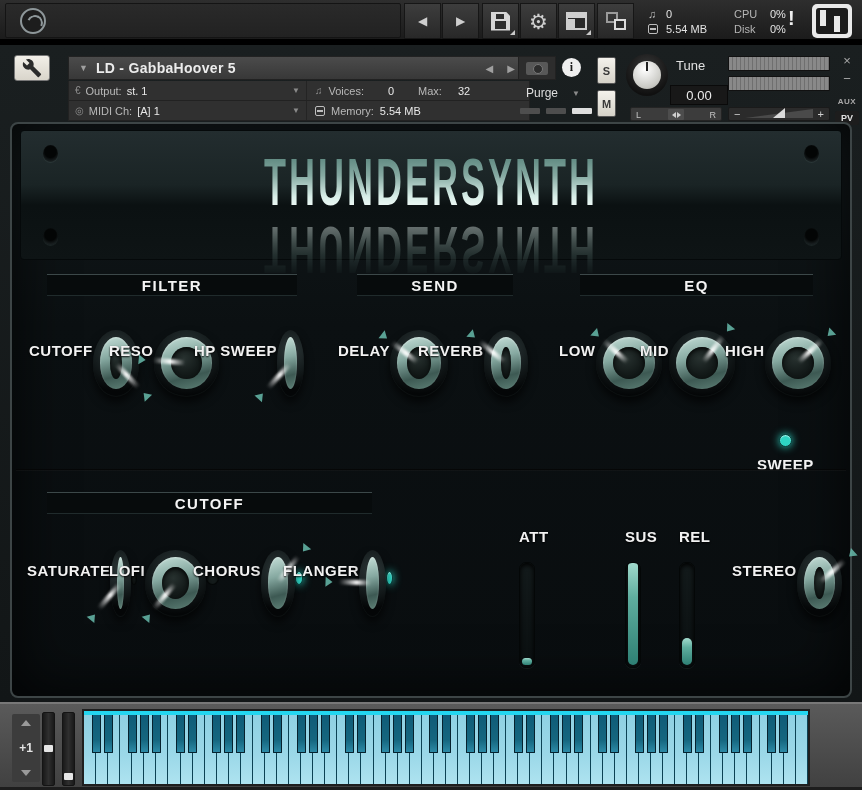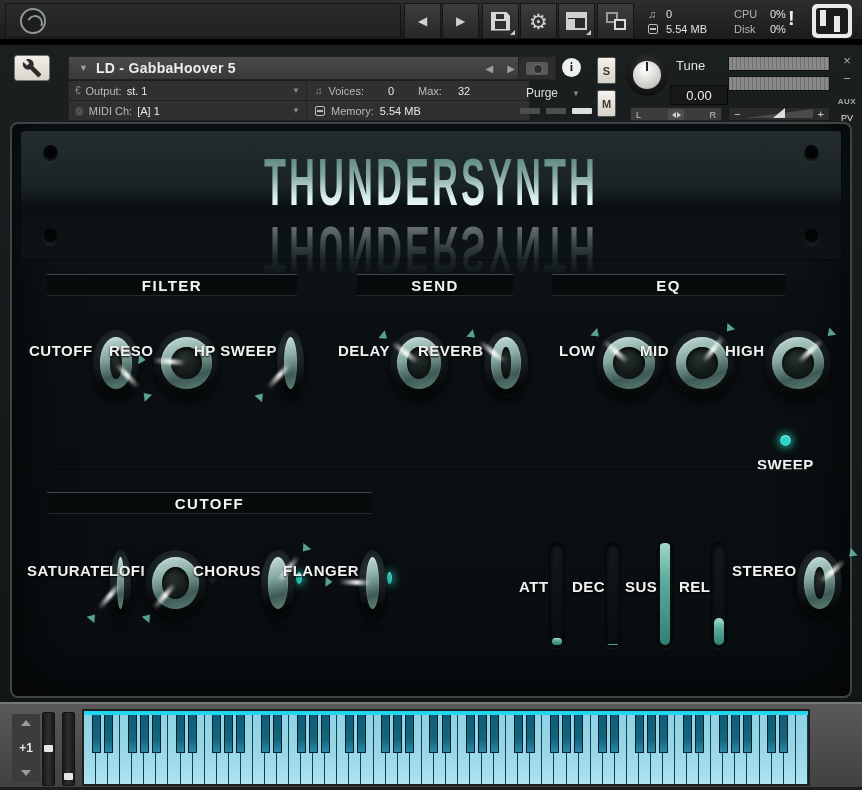--- a/index.html
+++ b/index.html
@@ -109,21 +109,21 @@
   .vol-strip { position:absolute; left:728px; top:62px; width:102px; height:14px; background:#2b2b2b;
     border:1px solid #1a1a1a; border-radius:2px; color:#cfcfcf; font-size:11px; }
   .vol-minus { position:absolute; left:5px; top:0; } .vol-plus { position:absolute; right:5px; top:0; }
   .vol-ramp { position:absolute; left:16px; right:16px; bottom:2px; height:9px; background:#4a4a4a;
     clip-path:polygon(0 100%,100% 0,100% 100%); }
   .vol-handle { position:absolute; left:44%; bottom:2px; width:12px; height:10px; background:#dcdcdc;
     clip-path:polygon(0 100%,100% 0,100% 100%); }
   .hdr-right { position:absolute; left:835px; width:24px; color:#a8a8a8; text-align:center; }
   .hr-x { top:8px; font-size:13px; } .hr-m { top:26px; font-size:13px; }
   .hr-aux { top:52px; font-size:8px; font-weight:bold; letter-spacing:.5px; }
-  .hr-pv { top:66px; font-size:9px; font-weight:normal; color:#e0e0e0; background:#1d1d1d;
+  .hr-pv { top:66px; font-size:9px; font-weight:bold; color:#e0e0e0; background:#1d1d1d;
     border-radius:2px; padding:2px 0; }
 
   
   .main-panel { position:absolute; left:10px; top:77px; width:842px; height:576px;
     background:linear-gradient(180deg,#12181a 0%,#0b1012 35%,#090d0f 100%);
     border:2px solid #3d4546; border-radius:8px; box-shadow:inset 0 0 60px rgba(0,0,0,.8); }
   .plate { position:absolute; left:8px; top:6px; width:822px; height:130px; border-radius:4px;
     border:1px solid #05090a;
     background:linear-gradient(180deg,#232d2f 0%,#1a2425 42%,#0b1112 58%,#0e1415 100%); }
   .screw { position:absolute; width:15px; height:17px; border-radius:50%;
@@ -161,21 +161,21 @@
     background:linear-gradient(to top,rgba(255,255,255,0) 4%,rgba(255,255,255,.95) 45%,rgba(255,255,255,0) 96%);
     filter:blur(.8px); }
   .k-tri { position:absolute; left:50%; top:50%; width:0; height:0; margin:-3.5px 0 0 -5px;
     border-left:5px solid transparent; border-right:5px solid transparent;
     border-top:7px solid rgba(103,187,172,.85); transform-origin:5px 3.5px; }
   .led { width:14px; height:14px; border-radius:50%; }
   .led-off { background:#161d1d; border:1px solid #060909; box-shadow:inset 0 2px 3px #000; }
   .led-on { background:var(--led_on); box-shadow:0 0 8px var(--led_on),inset 0 1px 1px rgba(255,255,255,.6);
     border:1px solid #0a3c38; }
   .kgroup .led { margin-top:12px; }
-  .sgroup { position:absolute; width:60px; display:flex; align-items:center; }
+  .sgroup { position:absolute; width:60px; display:flex; flex-direction:column; }
   .vslider { position:relative; width:16px; height:106px; margin-top:14px; border-radius:7px;
     background:linear-gradient(180deg,#131a1b,#0a0f10); border:1px solid #040707;
     box-shadow:inset 0 2px 5px #000, 0 1px 0 rgba(160,195,188,.08); overflow:hidden; }
   .sl-fill { position:absolute; left:2px; right:2px; bottom:2px; border-radius:5px;
     background:linear-gradient(180deg,#a4dccf 0%,#5fae9f 35%,#2e8074 100%); }
   .sweep-ind { position:absolute; left:745px; top:310px; display:flex; align-items:center; gap:9px;flex-direction:column; }
   .sweep-ind .led { width:13px; height:13px; }
   .sweep-lab { color:#f2f2f2; font-size:15px; font-weight:bold; letter-spacing:.5px; }
 
   
@@ -361,21 +361,21 @@
         <span class="screw" style="left:22px;top:14px"></span>
         <span class="screw" style="right:22px;top:14px"></span>
         <span class="screw" style="left:22px;bottom:14px"></span>
         <span class="screw" style="right:22px;bottom:14px"></span>
         <div class="logo-main">THUNDERSYNTH</div>
         <div class="logo-reflect">THUNDERSYNTH</div>
       </div>
 
       <div class="sec-hdr" style="left:35px;top:150px;width:250px">FILTER</div>
       <div class="sec-hdr" style="left:345px;top:150px;width:156px">SEND</div>
-      <div class="sec-hdr" style="left:540px;top:150px;width:233px">EQ</div>
+      <div class="sec-hdr" style="left:568px;top:150px;width:233px">EQ</div>
 
       <div class="kgroup" style="left:17px;top:184px">
         <div class="klabel">CUTOFF</div>
         <div class="knob">
             <div class="k-out"></div>
             <div class="k-ring"></div>
             <div class="k-cen"></div>
             <div class="k-streak" style="transform: rotate(137deg);"></div>
             <div class="k-tri" style="transform: rotate(137deg) translateY(-44px);"></div>
           </div>
@@ -502,26 +502,20 @@
             <div class="k-streak" style="transform: rotate(-88deg);"></div>
             <div class="k-tri" style="transform: rotate(-88deg) translateY(-44px);"></div>
           </div>
         <span class="led led-on"></span>
       </div>
 
       <div class="sgroup" style="left:507px;top:404px">
         <div class="klabel">ATT</div>
         <div class="vslider">
             <div class="sl-fill" style="height:7%"></div>
-          </div>
-      </div>
-      <div class="sgroup" style="left:560px;top:404px">
-        <div class="klabel">DEC</div>
-        <div class="vslider">
-            <div class="sl-fill" style="height:1%"></div>
           </div>
       </div>
       <div class="sgroup" style="left:613px;top:404px">
         <div class="klabel">SUS</div>
         <div class="vslider">
             <div class="sl-fill" style="height:100%"></div>
           </div>
       </div>
       <div class="sgroup" style="left:667px;top:404px">
         <div class="klabel">REL</div>

